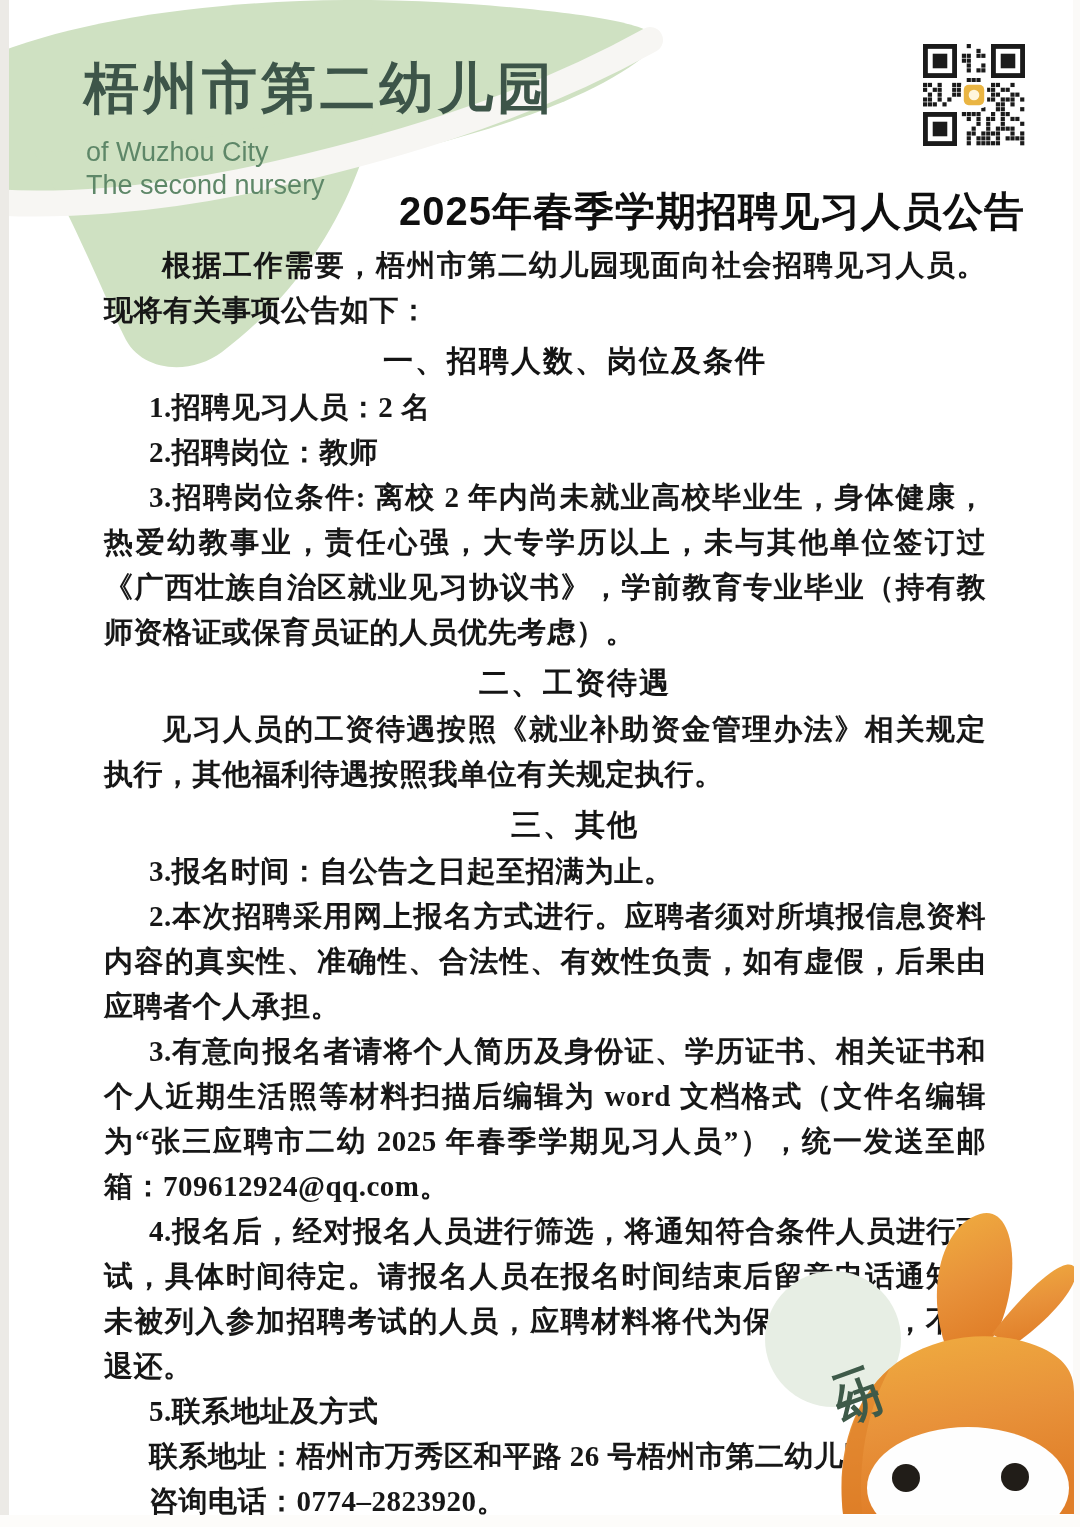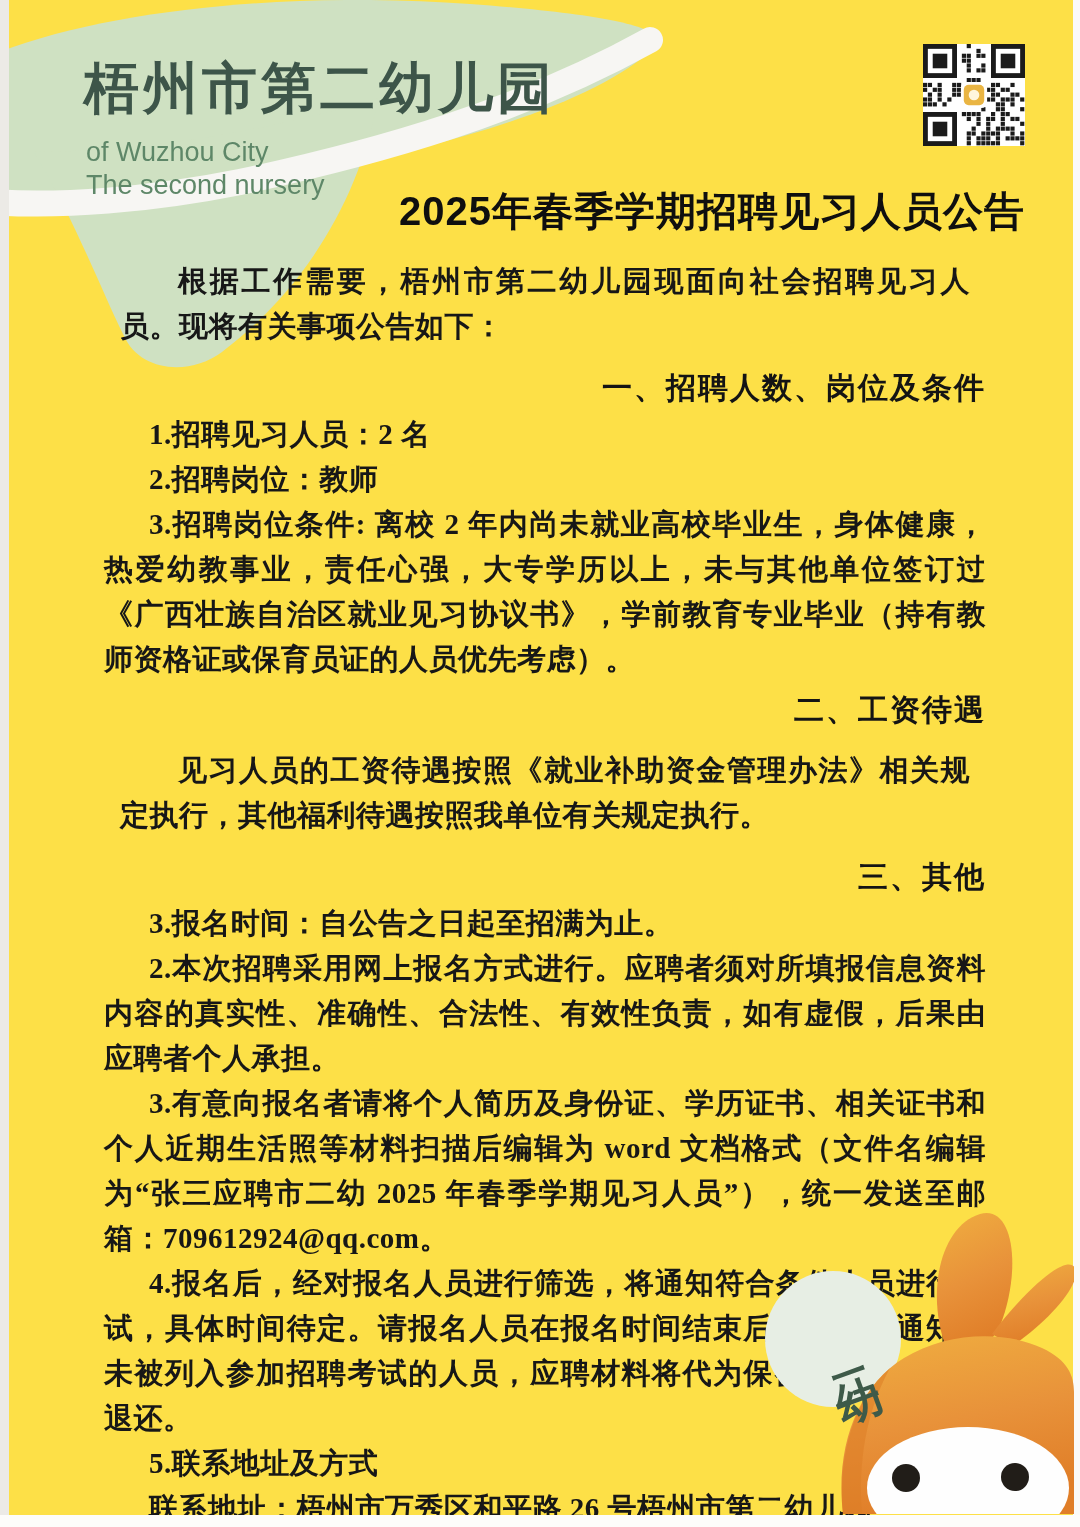--- a/index.html
+++ b/index.html
@@ -1,18 +1,18 @@
 <!DOCTYPE html>
 <html><head>
 <meta charset="utf-8">
 <style>
   html,body{margin:0;padding:0;background:#dededc;}
   .page{
     position:relative;width:1080px;height:1527px;margin:0 auto;
-    background:#fde047;overflow:hidden;
+    background:#ffffff;overflow:hidden;
     font-family:"Liberation Serif","DejaVu Serif",serif;
   }
   .edge-left{position:absolute;left:0;top:0;bottom:0;width:9px;background:#eceae6;}
   .edge-right{position:absolute;right:0;top:0;bottom:0;width:7px;background:#fbfaf8;}
   .edge-bottom{position:absolute;left:0;right:0;bottom:0;height:12px;background:#fdfcfa;z-index:6;}
 
   .leaf-svg{position:absolute;left:0;top:0;z-index:0;}
   .mascot-svg{position:absolute;right:6px;bottom:13px;z-index:4;}
 
   .org-name{
@@ -32,25 +32,25 @@
     text-align:right;
     font-family:"Liberation Sans","DejaVu Sans",sans-serif;
     font-weight:800;font-size:40px;letter-spacing:1px;color:#0f0f0f;
   }
 
   .content{
     position:absolute;left:104px;width:882px;top:243px;z-index:2;
     color:#171717;font-size:29px;line-height:45px;font-weight:600;
     text-align:justify;letter-spacing:0.5px;
   }
-  .para{margin:16px;text-indent:2em;}
+  .para{margin:0;text-indent:2em;}
   .hsec{
     font-family:"Liberation Sans","DejaVu Sans",sans-serif;
     font-weight:700;font-size:30px;letter-spacing:2px;
-    text-indent:2em;margin:5px 0 2px;text-align:right;color:#141414;
+    text-indent:2em;margin:5px 0 2px;text-align:center;color:#141414;
   }
   .li{margin:0;text-indent:1.55em;}
 
   .badge{
     position:absolute;left:792px;top:1286px;width:92px;height:116px;z-index:5;
     writing-mode:vertical-rl;text-orientation:upright;
     transform:rotate(-20deg);
     font-family:"Liberation Serif","DejaVu Serif",serif;
     font-weight:700;font-size:46px;letter-spacing:4px;color:#3e5a49;
     display:flex;align-items:center;justify-content:center;

